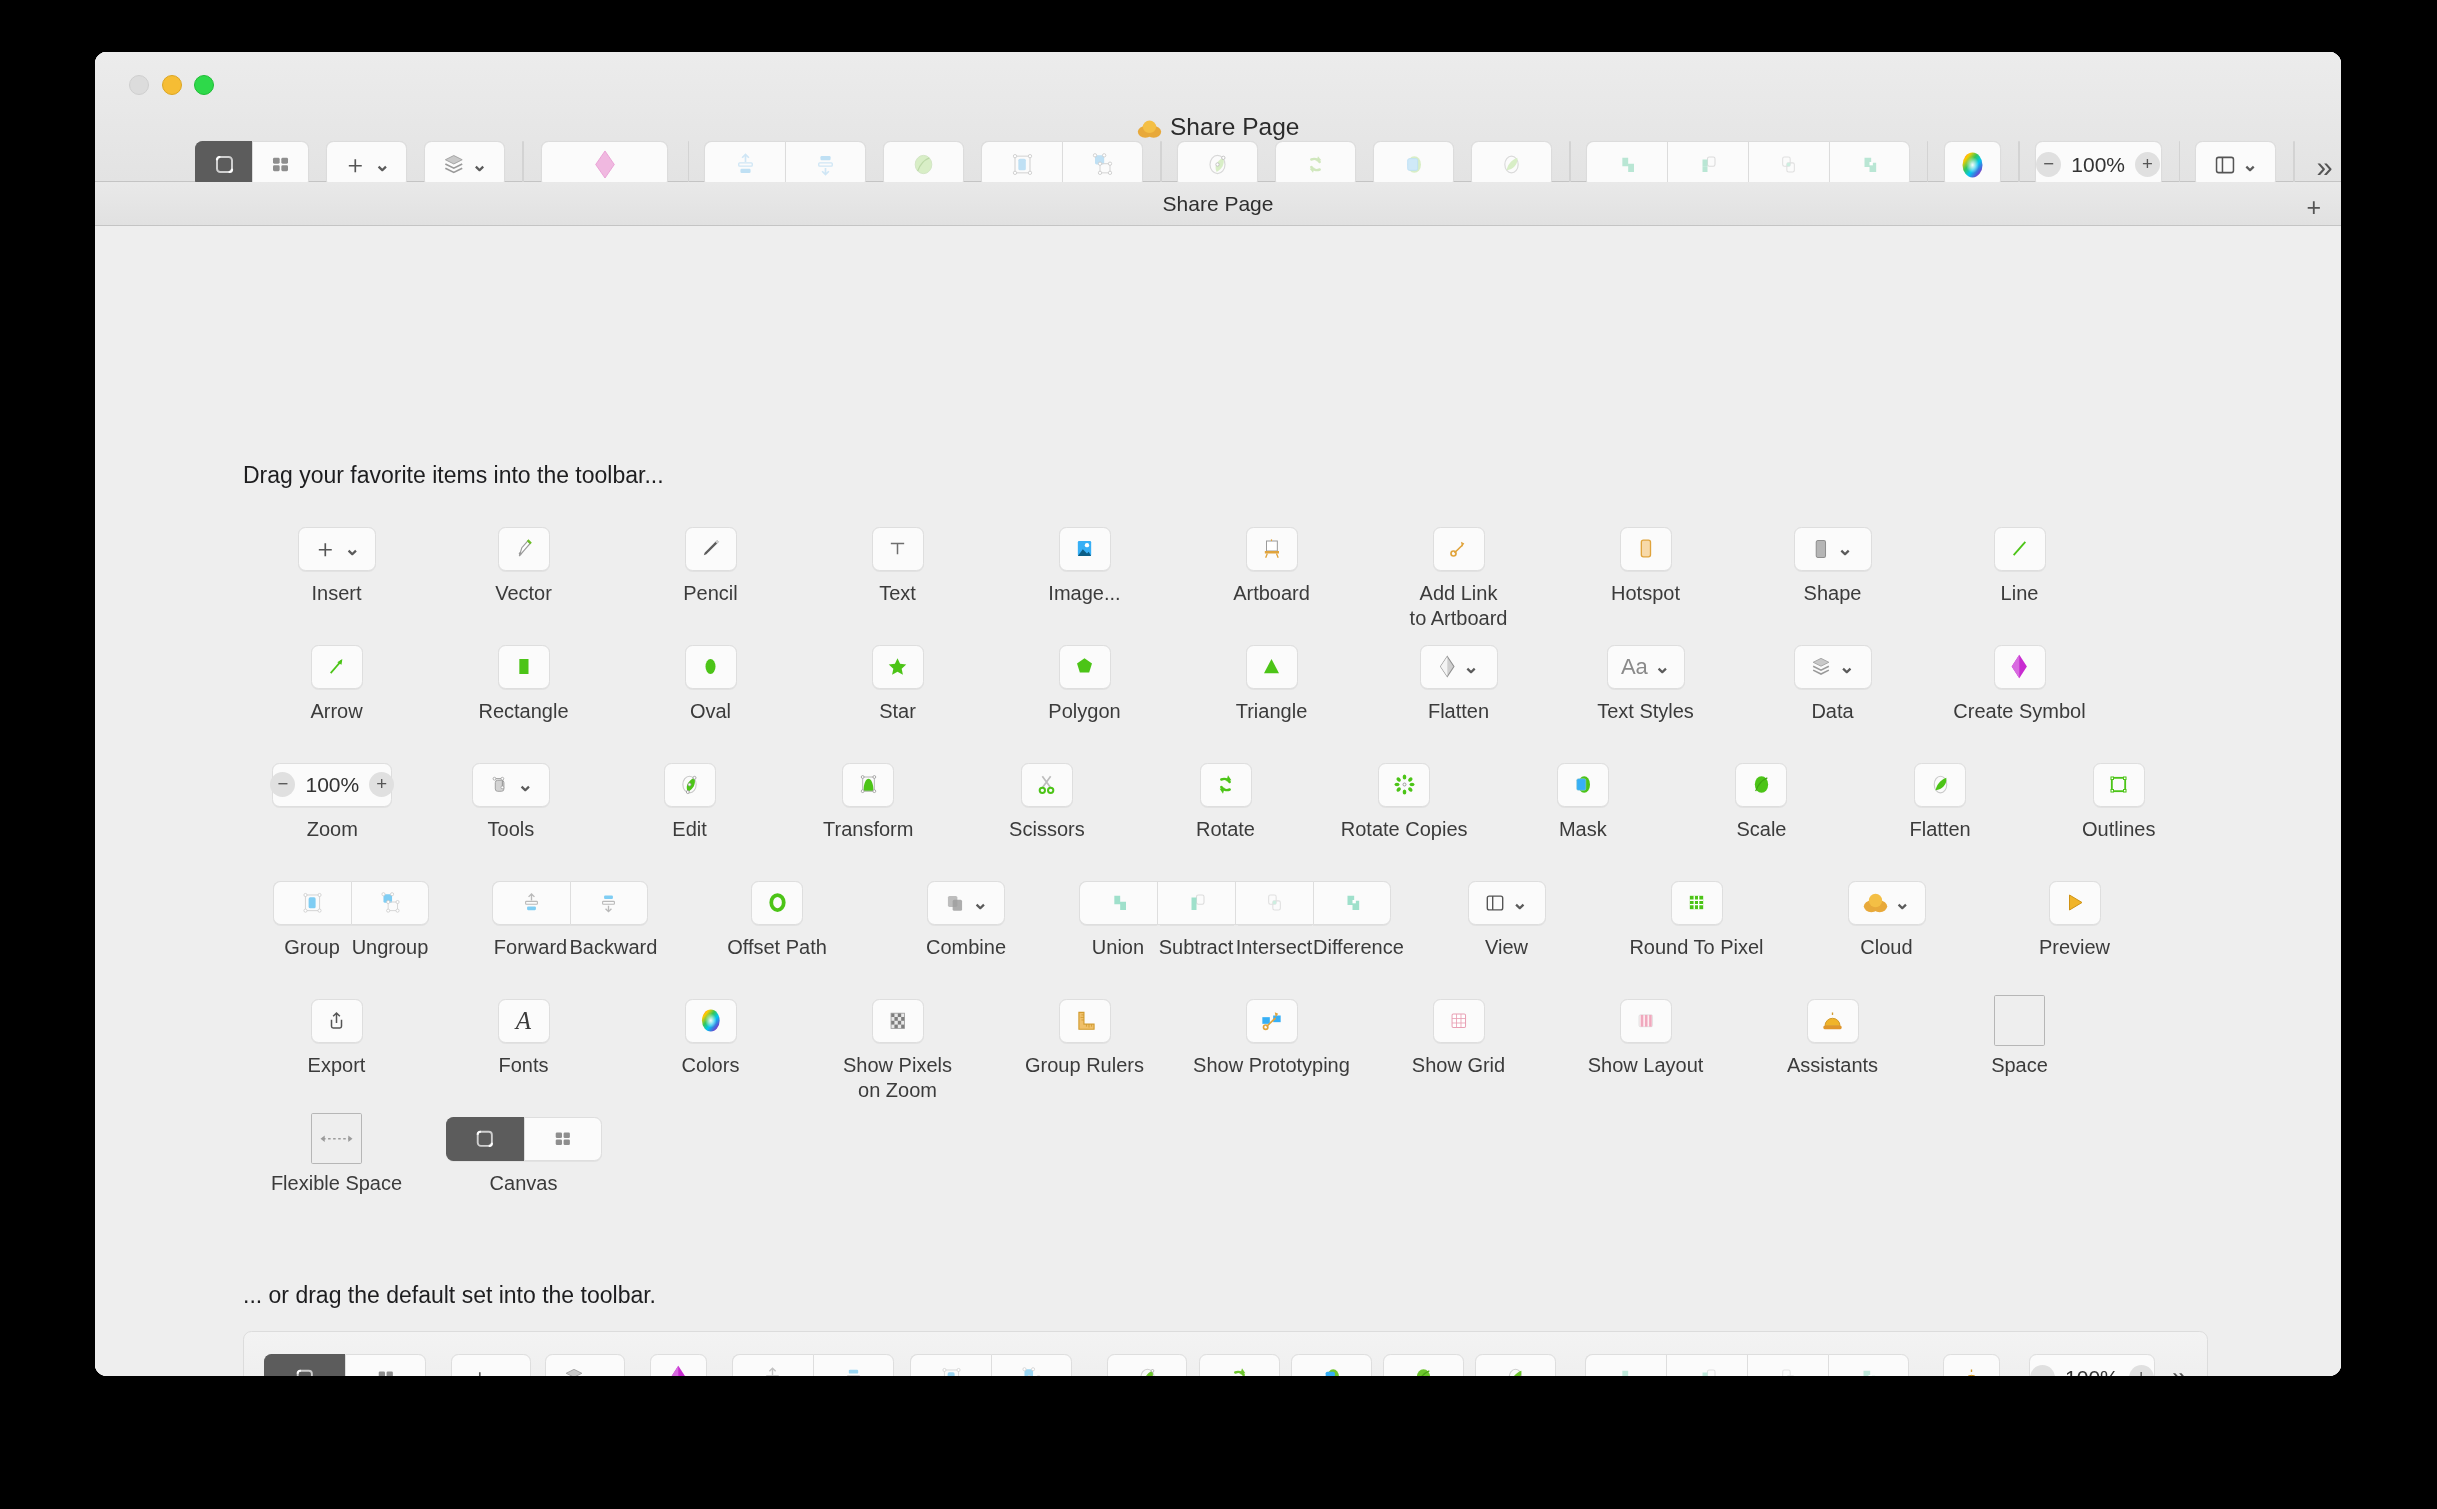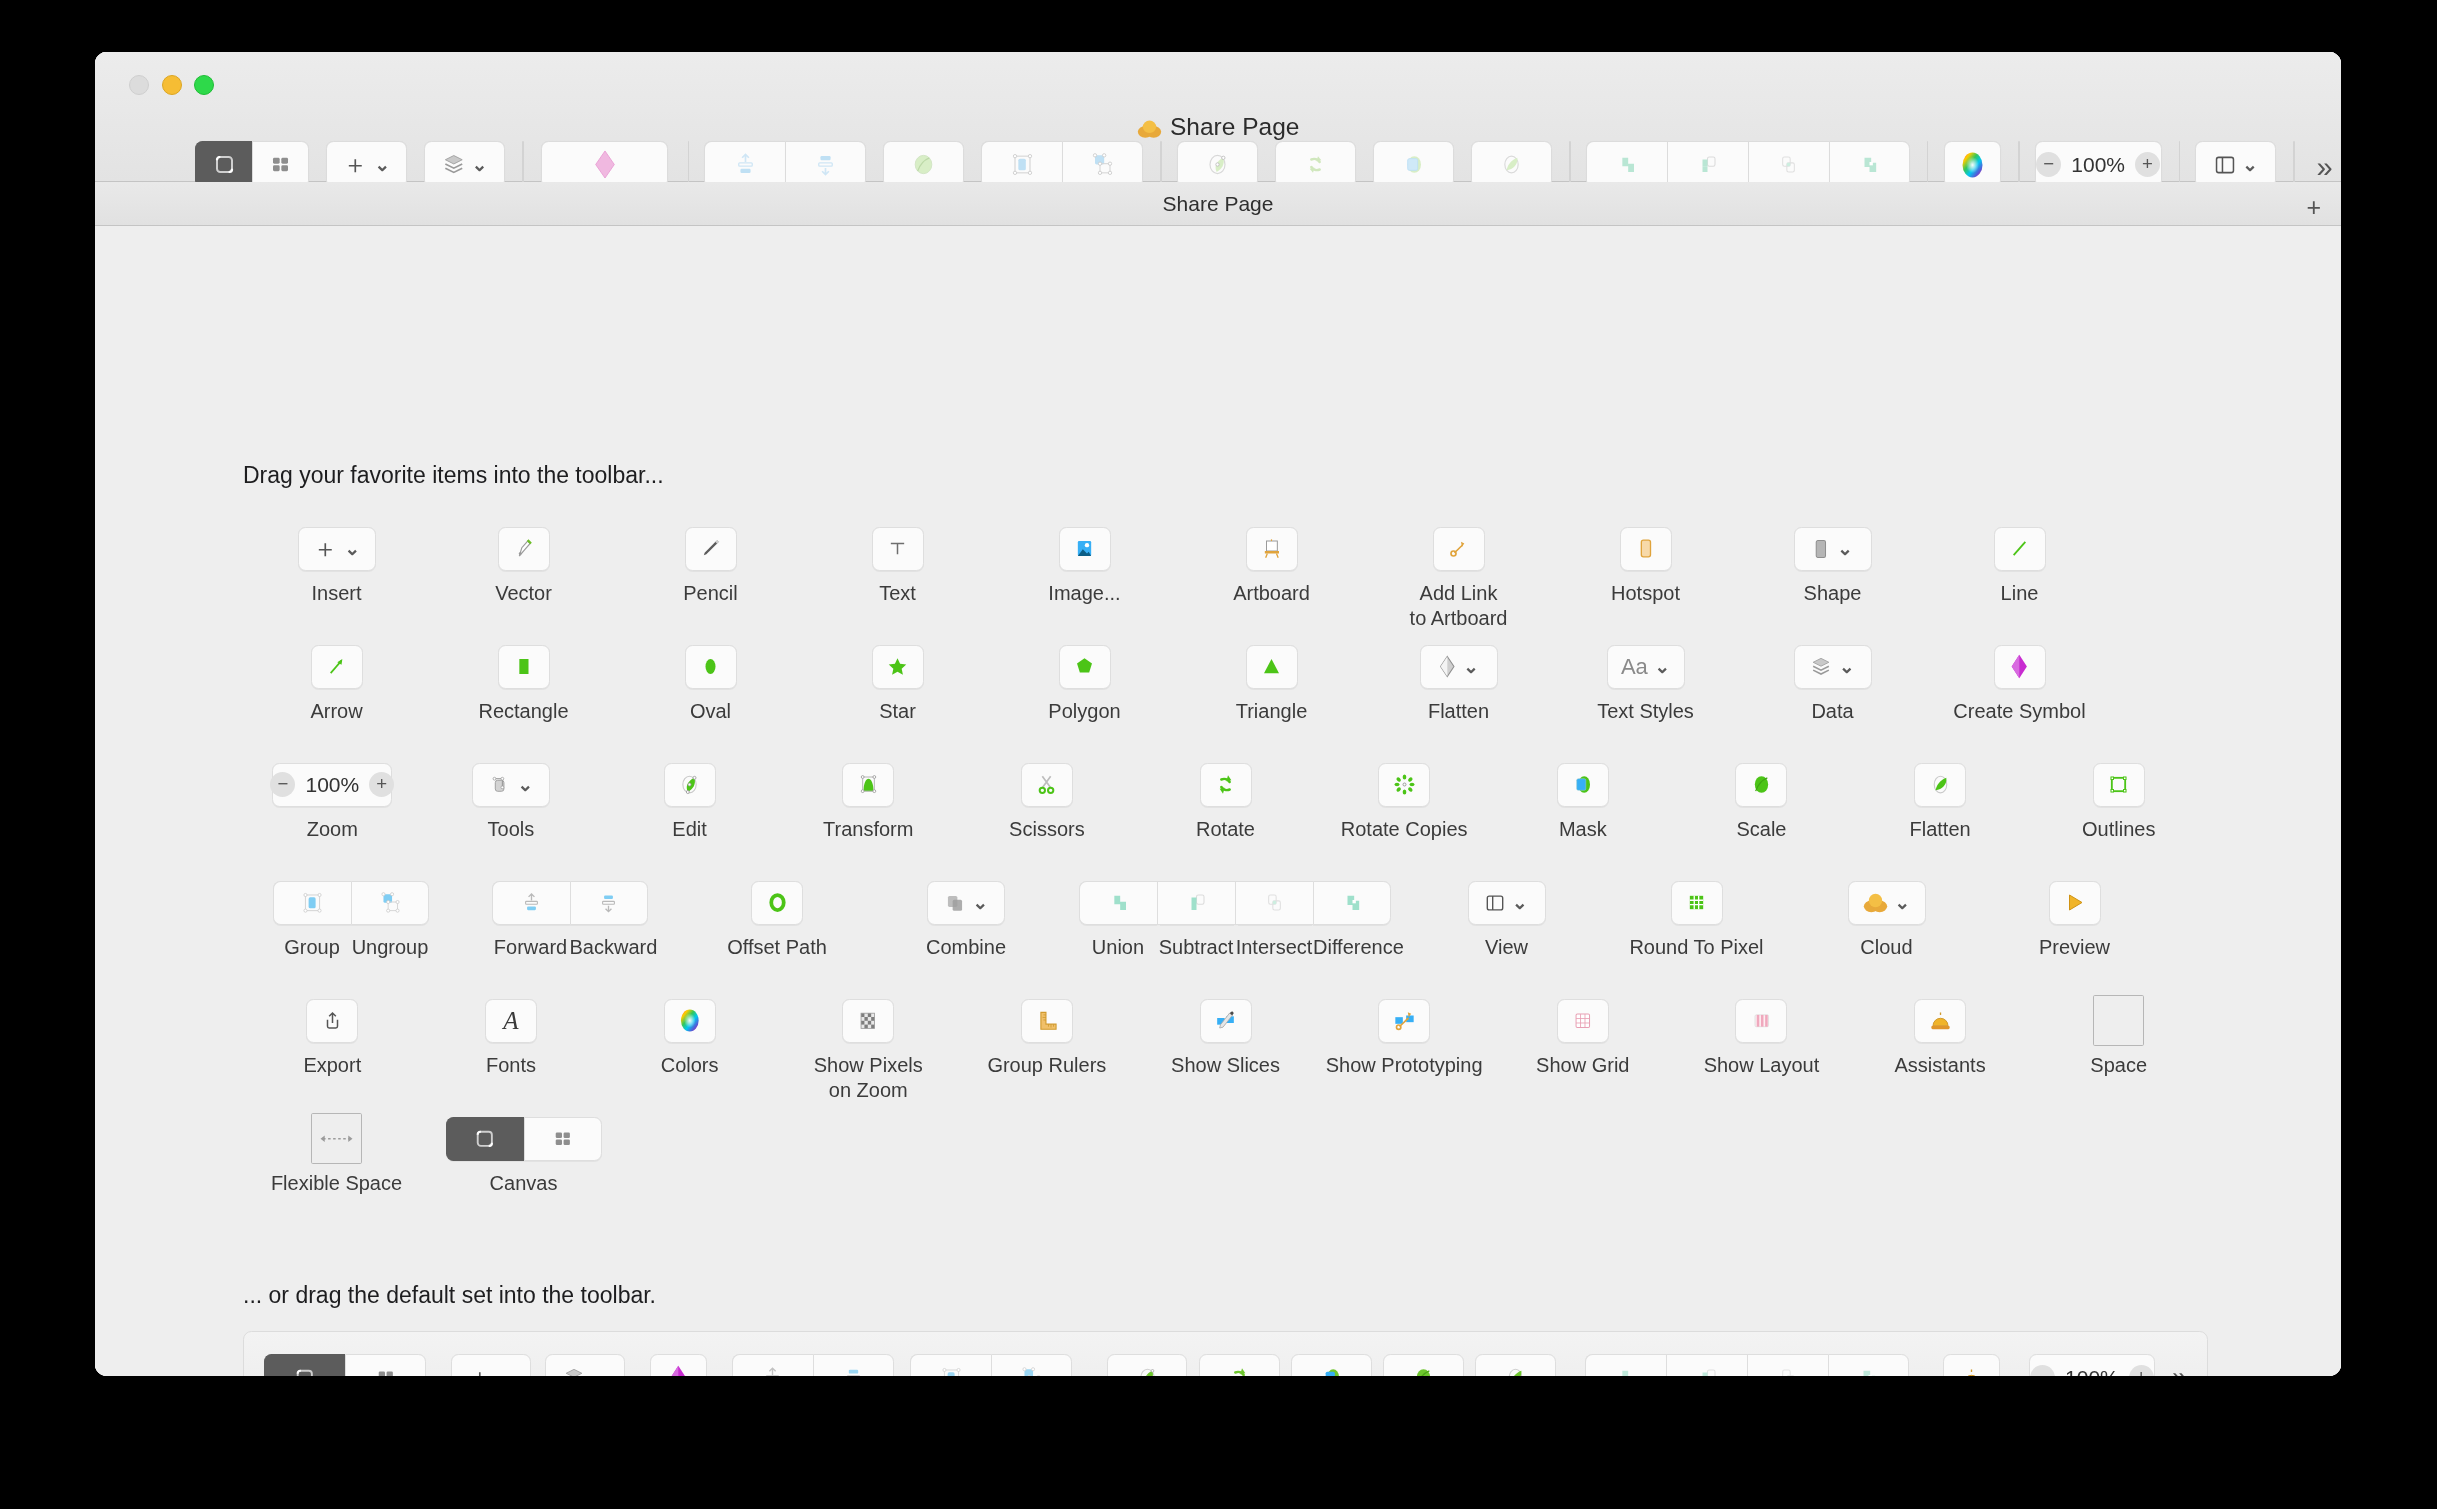--- a/index.html
+++ b/index.html
@@ -1212,35 +1212,20 @@
               </div>
             </div>
           <div class="plabels">
               <div class="plabel auto">Group Rulers</div>
             </div>
         </div>
         <div class="pitem">
           <div class="pbtns">
               <div class="pbtn">
             <svg width="25" height="25" viewBox="0 0 30 30">
-                  <rect x="5" y="12" width="9" height="8" fill="#37aff5"></rect>
-                  <rect x="16" y="10" width="9" height="8" fill="#37aff5"></rect>
-                  <path d="M20 6l3 3-11 14-4 1 1-4z" fill="#e6e6e6" stroke="#a8a8a8" stroke-width="1"></path>
-                  <path d="M20 6l3 3 2-3-2-2z" fill="#4a4a4a"></path>
-                </svg>
-              </div>
-            </div>
-          <div class="plabels">
-              <div class="plabel auto">Show Slices</div>
-            </div>
-        </div>
-        <div class="pitem">
-          <div class="pbtns">
-              <div class="pbtn">
-            <svg width="25" height="25" viewBox="0 0 30 30">
                   <rect x="4" y="11" width="9" height="8" fill="#37aff5"></rect>
                   <rect x="17" y="9" width="9" height="8" fill="#37aff5"></rect>
                   <path d="M9 22c3-2 7-7 11-10" stroke="#e0a33b" stroke-width="2" fill="none"></path>
                   <circle cx="8" cy="23" r="2.6" fill="none" stroke="#e0a33b" stroke-width="2"></circle>
                   <path d="M19 5l4 2-3 4z" fill="#e0a33b"></path>
                 </svg>
               </div>
             </div>
           <div class="plabels">
               <div class="plabel auto">Show Prototyping</div>

